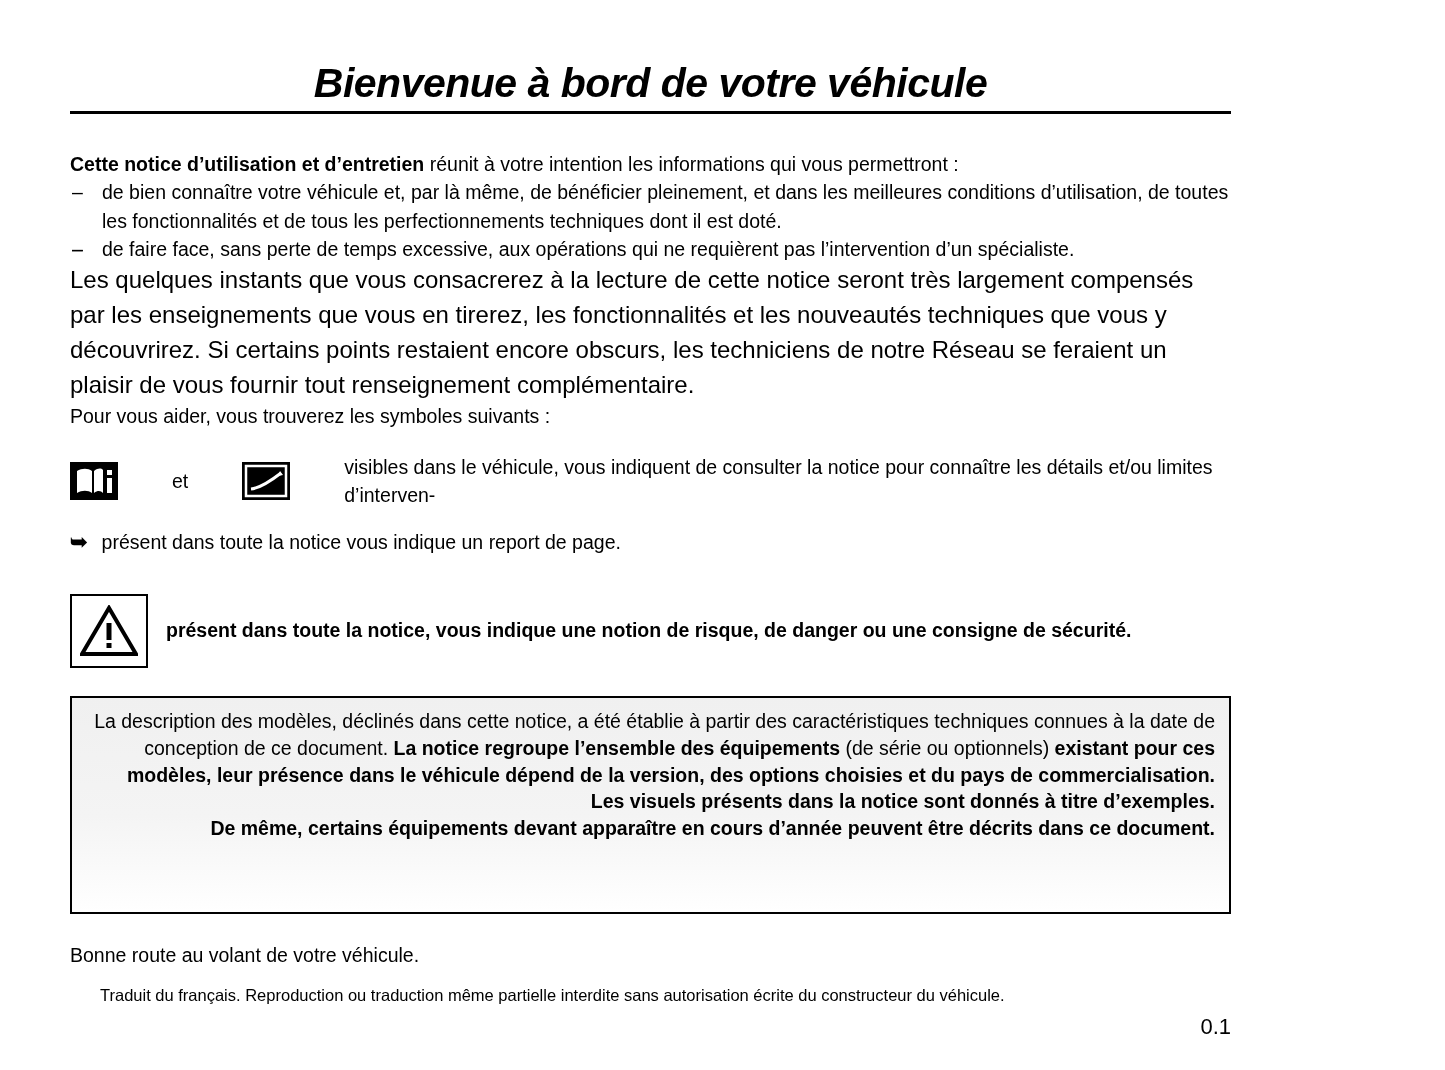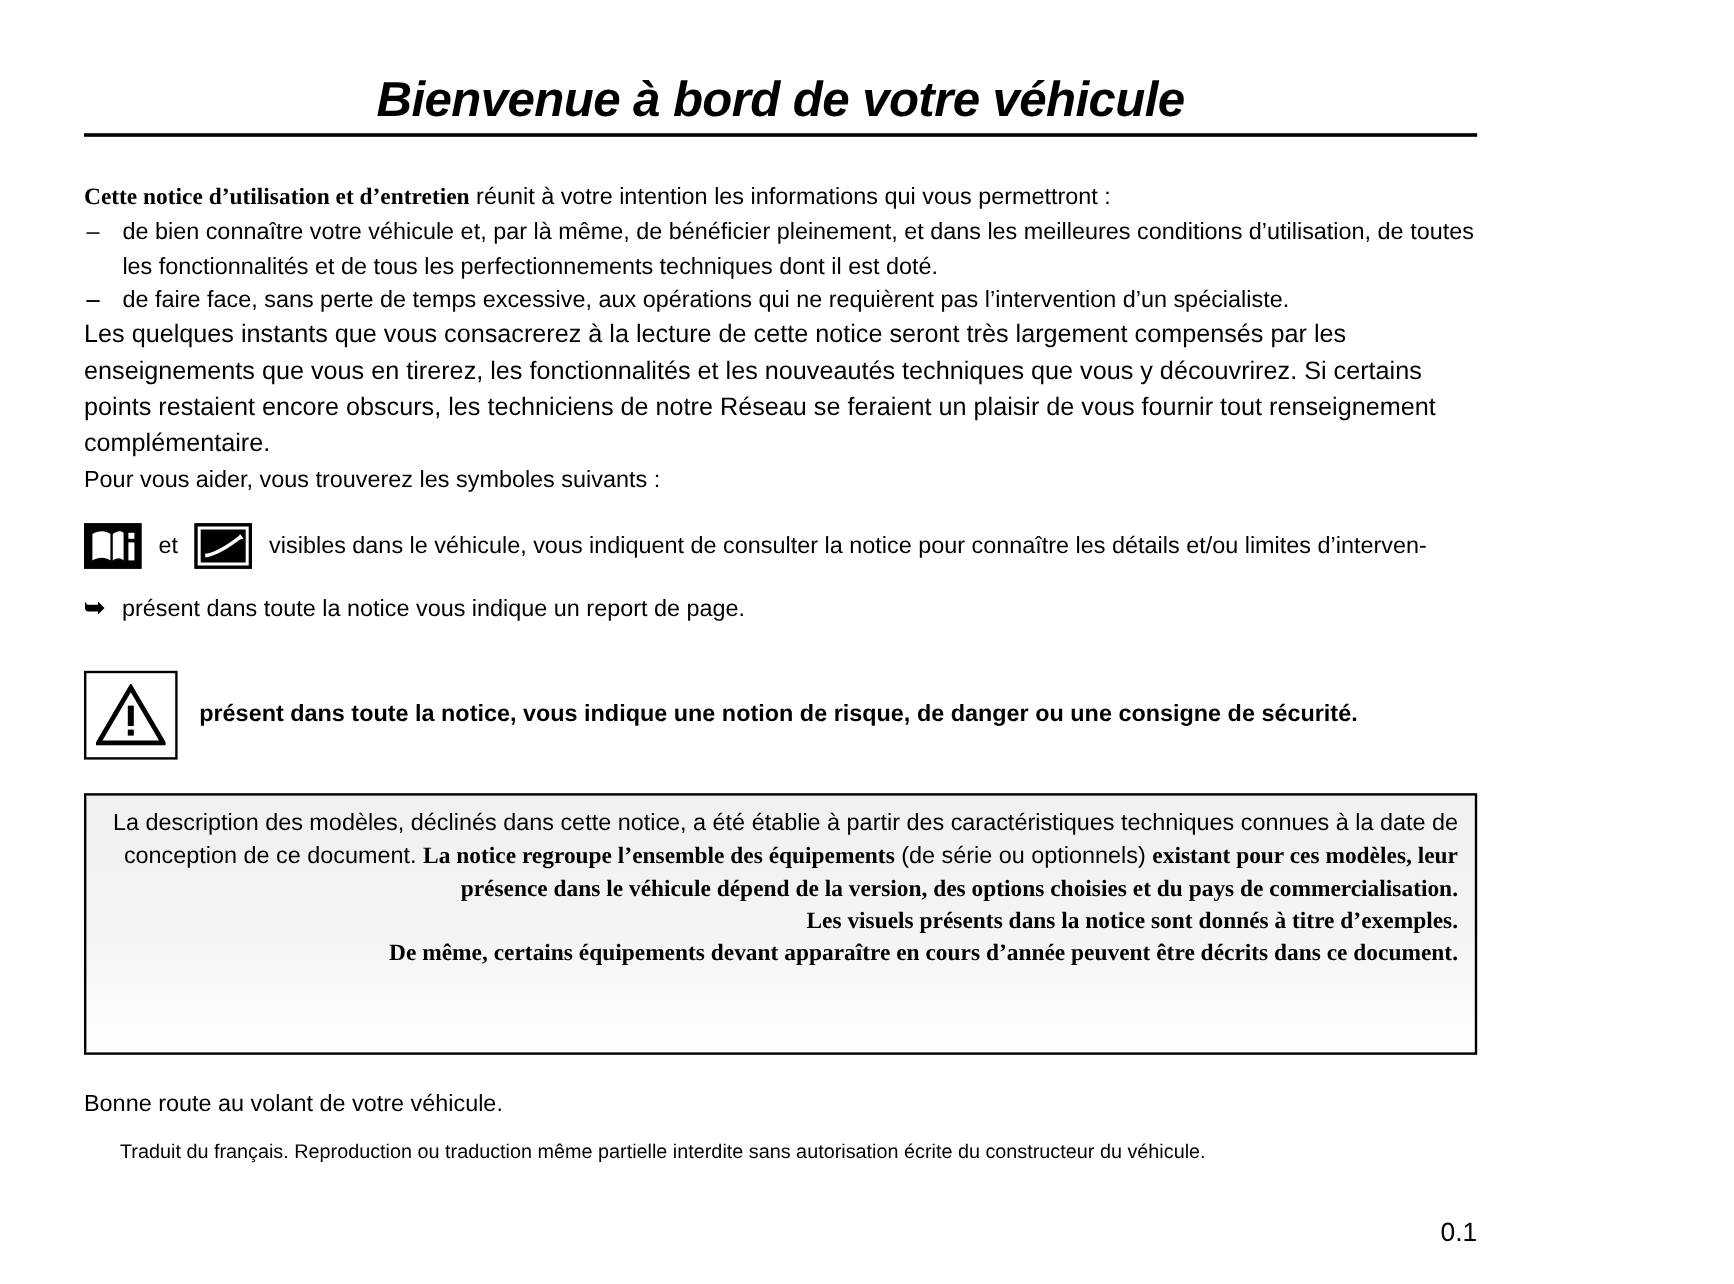--- a/index.html
+++ b/index.html
@@ -39,21 +39,21 @@
     white-space: nowrap;
   }
 
   
   .intro {
     margin-top: 36px;
     font-size: 19.5px;
     line-height: 1.45;
   }
   .intro p { margin: 0; }
-  .strong { font-weight: bold; font-family: Liberation Serif, serif; }
+  .strong { font-weight: bold; }
 
   ul.dashlist {
     list-style: none;
     margin: 0;
     padding: 0;
   }
   ul.dashlist li {
     position: relative;
     padding-left: 32px;
     margin: 0;
@@ -61,39 +61,40 @@
     line-height: 1.45;
   }
   ul.dashlist li .dash {
     position: absolute;
     left: 2px;
     top: 0;
   }
 
   .para-block {
     margin-top: 0;
-    font-size: 21px;
+    font-size: 24px;
     line-height: 1.45;
   }
 
   .spaced-para {
     margin-top: 20px;
     font-size: 19.5px;
     line-height: 1.45;
   }
 
   
   .symbol-row {
     margin-top: 22px;
     font-size: 19.5px;
     line-height: 1.45;
   }
   .sym-line1 {
     display: flex;
     align-items: center;
+    gap: 40px;
   }
   .icon-book, .icon-wiper {
     width: 48px;
     height: 38px;
     background: #000;
     display: inline-block;
     flex: none;
     position: relative;
     margin-right: 0;
   }

